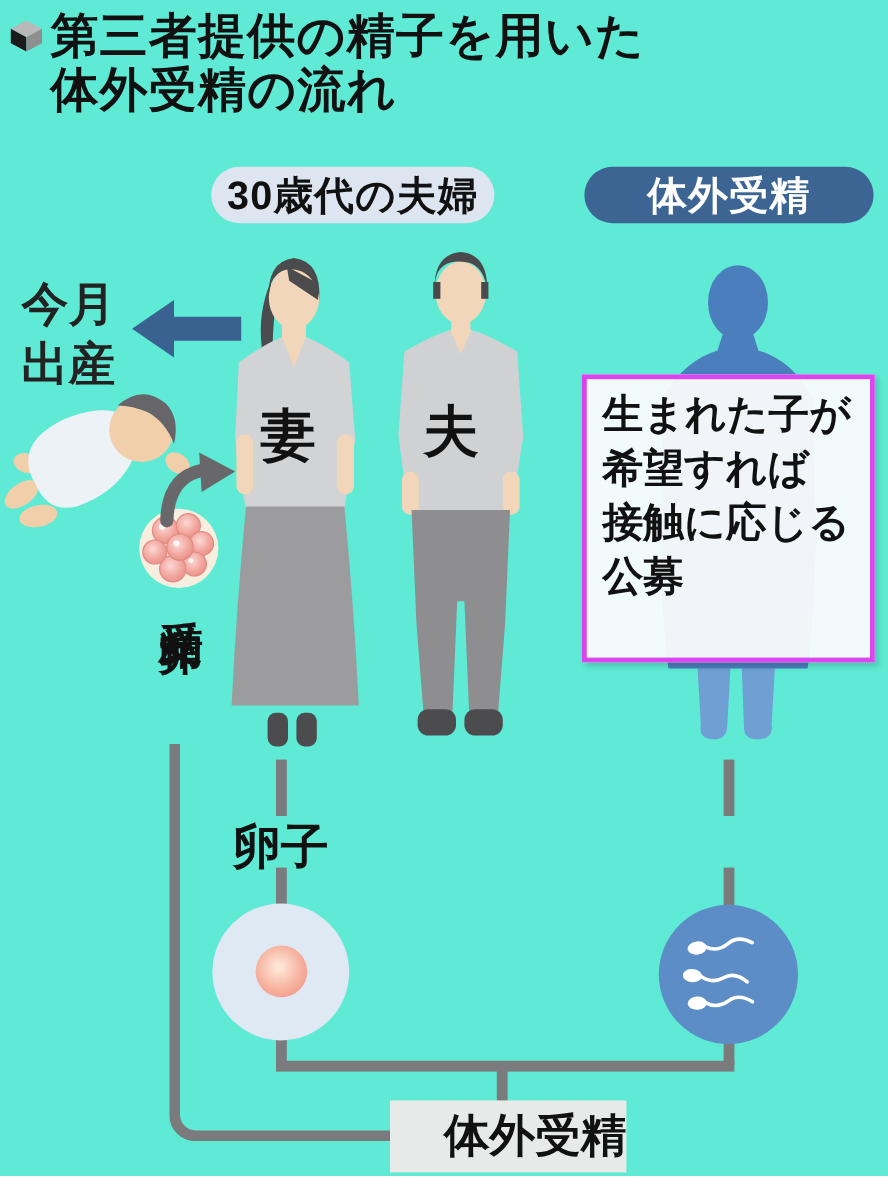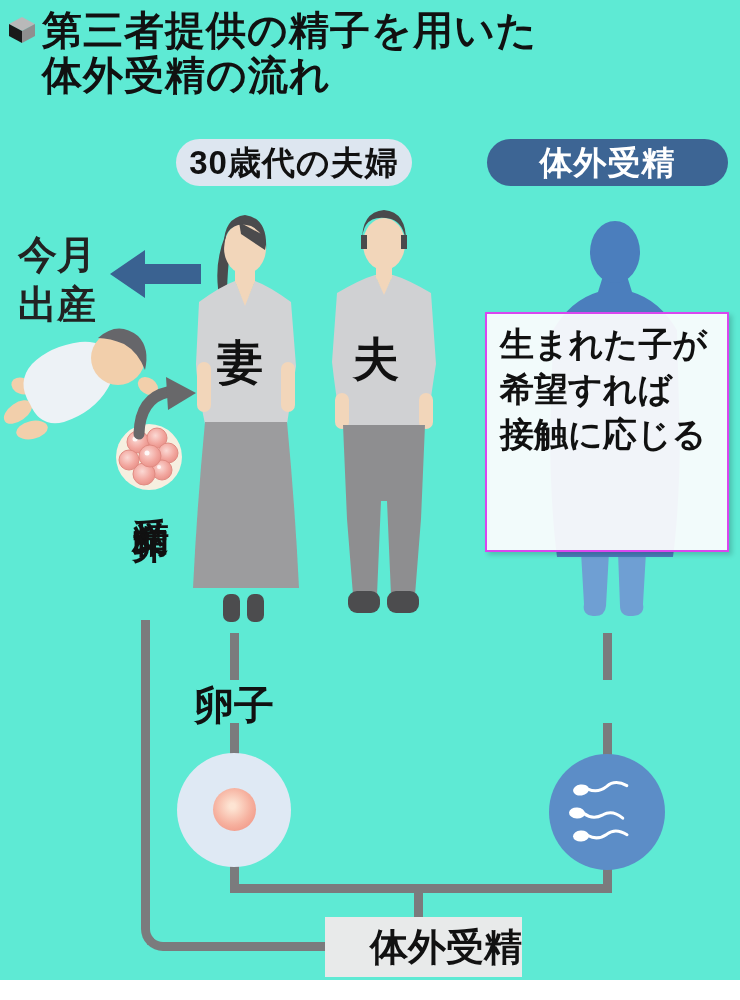--- a/index.html
+++ b/index.html
@@ -21,21 +21,21 @@
   
   .fig{position:absolute;z-index:2;}
   .person-label{position:absolute;z-index:4;font-size:46px;font-weight:bold;color:#111;}
 
   
   .birth-note{position:absolute;left:18px;top:230px;font-size:39px;font-weight:600;
               line-height:50px;color:#222;z-index:3;}
   .egg-label-v{position:absolute;left:125px;top:487px;writing-mode:vertical-rl;text-orientation:upright;
                font-size:37px;font-weight:600;color:#111;letter-spacing:4px;z-index:3;}
   .cond-box{position:absolute;left:485px;top:312px;width:244px;height:240px;z-index:5;
-            background:rgba(252,252,253,0.94);border:2px solid #d946ef;
+            background:rgba(252,252,253,0.94);border:4px solid #d946ef;
             box-shadow:3px 3px 5px rgba(0,0,0,0.18);
             padding:8px 0 0 13px;font-size:34px;font-weight:bold;line-height:45px;color:#111;}
 
   
   .gamete-label{position:absolute;width:120px;text-align:center;top:678px;
                 font-size:40px;font-weight:600;color:#111;z-index:3;}
   .egg-gamete{left:174px;}
   .sperm-gamete{left:547px;}
 
   
@@ -156,20 +156,21 @@
     <path d="M38,340 L66,340 L63,394 Q62,405 50,404 Q39,403 41,392 Z" fill="#6f9fd3"></path>
     <path d="M75,340 L103,340 L100,392 Q102,403 90,404 Q77,405 77,394 Z" fill="#6f9fd3"></path>
     <path d="M10,118 Q28,88 55,80 L60,64 L84,64 L89,80 Q116,88 134,118 L137,230 Q136,300 130,345 L14,345 Q8,300 7,230 Z" fill="#4b7ebd"></path>
     <ellipse cx="72" cy="40" rx="25" ry="31" fill="#4b7ebd"></ellipse>
   </svg>
 
   <div class="cond-box">
     <div>生まれた子が</div>
     <div>希望すれば</div>
     <div>接触に応じる</div>
+    <div>公募</div>
   </div>
 
   <div class="l-conn"></div>
   <div class="line" style="left:230px;top:633px;width:9px;height:47px;"></div>
   <div class="line" style="left:230px;top:723px;width:9px;height:32px;"></div>
   <div class="line" style="left:230px;top:860px;width:9px;height:28px;"></div>
   <div class="line" style="left:603px;top:633px;width:9px;height:47px;"></div>
   <div class="line" style="left:603px;top:723px;width:9px;height:32px;"></div>
   <div class="line" style="left:603px;top:864px;width:9px;height:24px;"></div>
   <div class="line" style="left:230px;top:884px;width:382px;height:9px;"></div>

